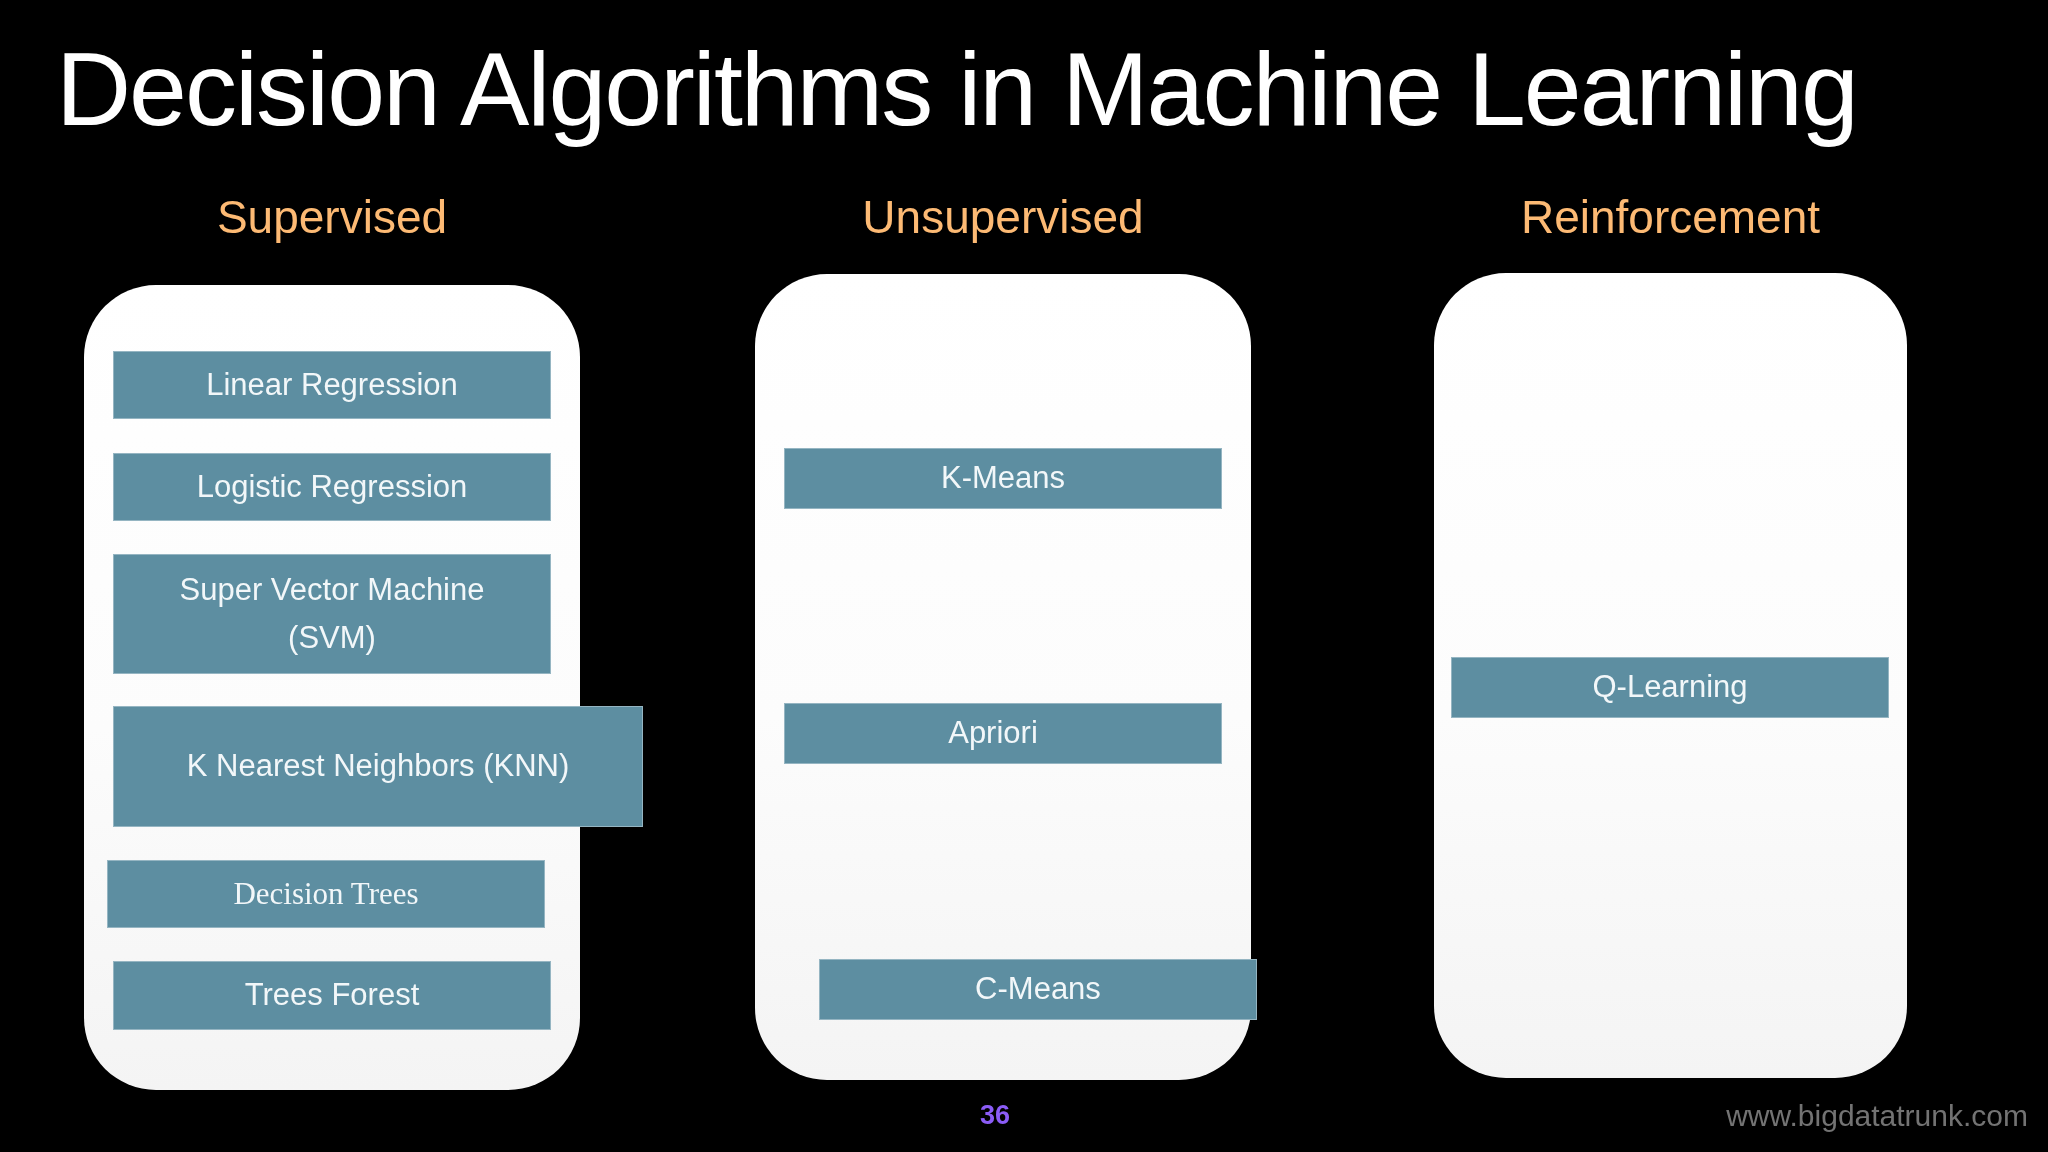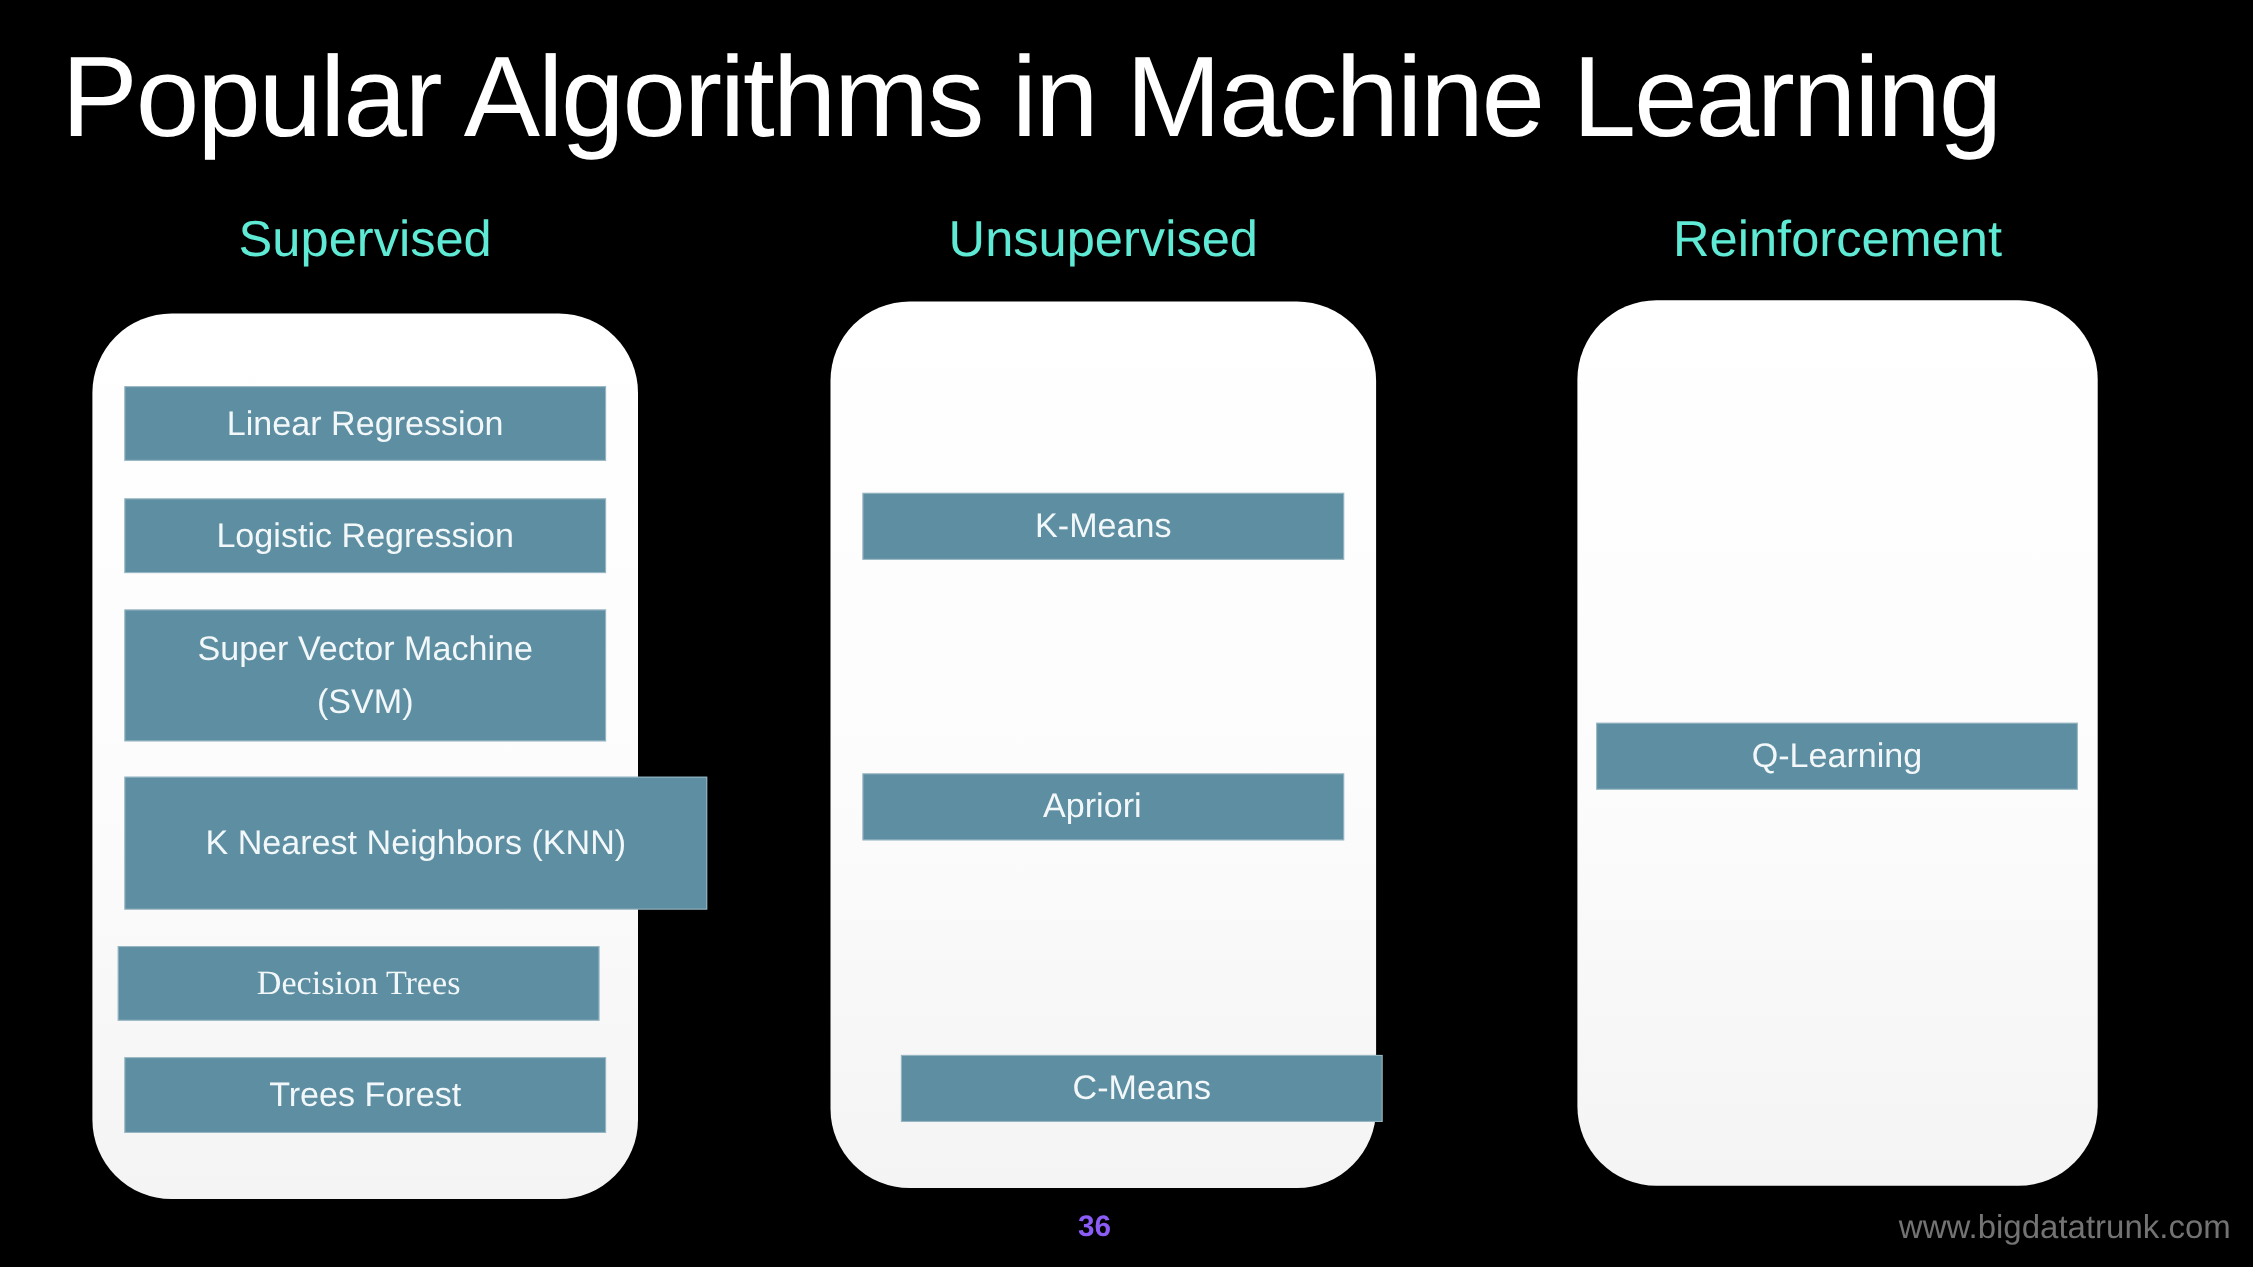--- a/index.html
+++ b/index.html
@@ -23,21 +23,21 @@
     color: #ffffff;
     font-size: 104px;
     font-weight: 400;
     letter-spacing: -2px;
     line-height: 1.3;
     white-space: nowrap;
   }
   .col-header {
     position: absolute;
     top: 190px;
-    color: #5eead4;
+    color: #fdba74;
     font-size: 46px;
     font-weight: 400;
     text-align: center;
     line-height: 1.2;
   }
   .hdr-1 { left: 84px;   width: 496px; }
   .hdr-2 { left: 755px;  width: 496px; }
   .hdr-3 { left: 1434px; width: 473px; }
 
   .card {
@@ -96,21 +96,21 @@
     font-size: 30px;
     font-weight: 400;
     text-align: right;
   }
 </style>
 </head>
 <body>
 
 <div class="stage">
 
-  <div class="title">Popular Algorithms in Machine Learning</div>
+  <div class="title">Decision Algorithms in Machine Learning</div>
 
   <div class="col-header hdr-1">Supervised</div>
   <div class="col-header hdr-2">Unsupervised</div>
   <div class="col-header hdr-3">Reinforcement</div>
 
   <div class="card card-1">
     <div class="algo c1-1">Logistic Regression</div>
     <div class="algo c1-0">Linear Regression</div>
     <div class="algo c1-2">Super Vector Machine (SVM)</div>
     <div class="algo c1-3">K Nearest Neighbors (KNN)</div>

